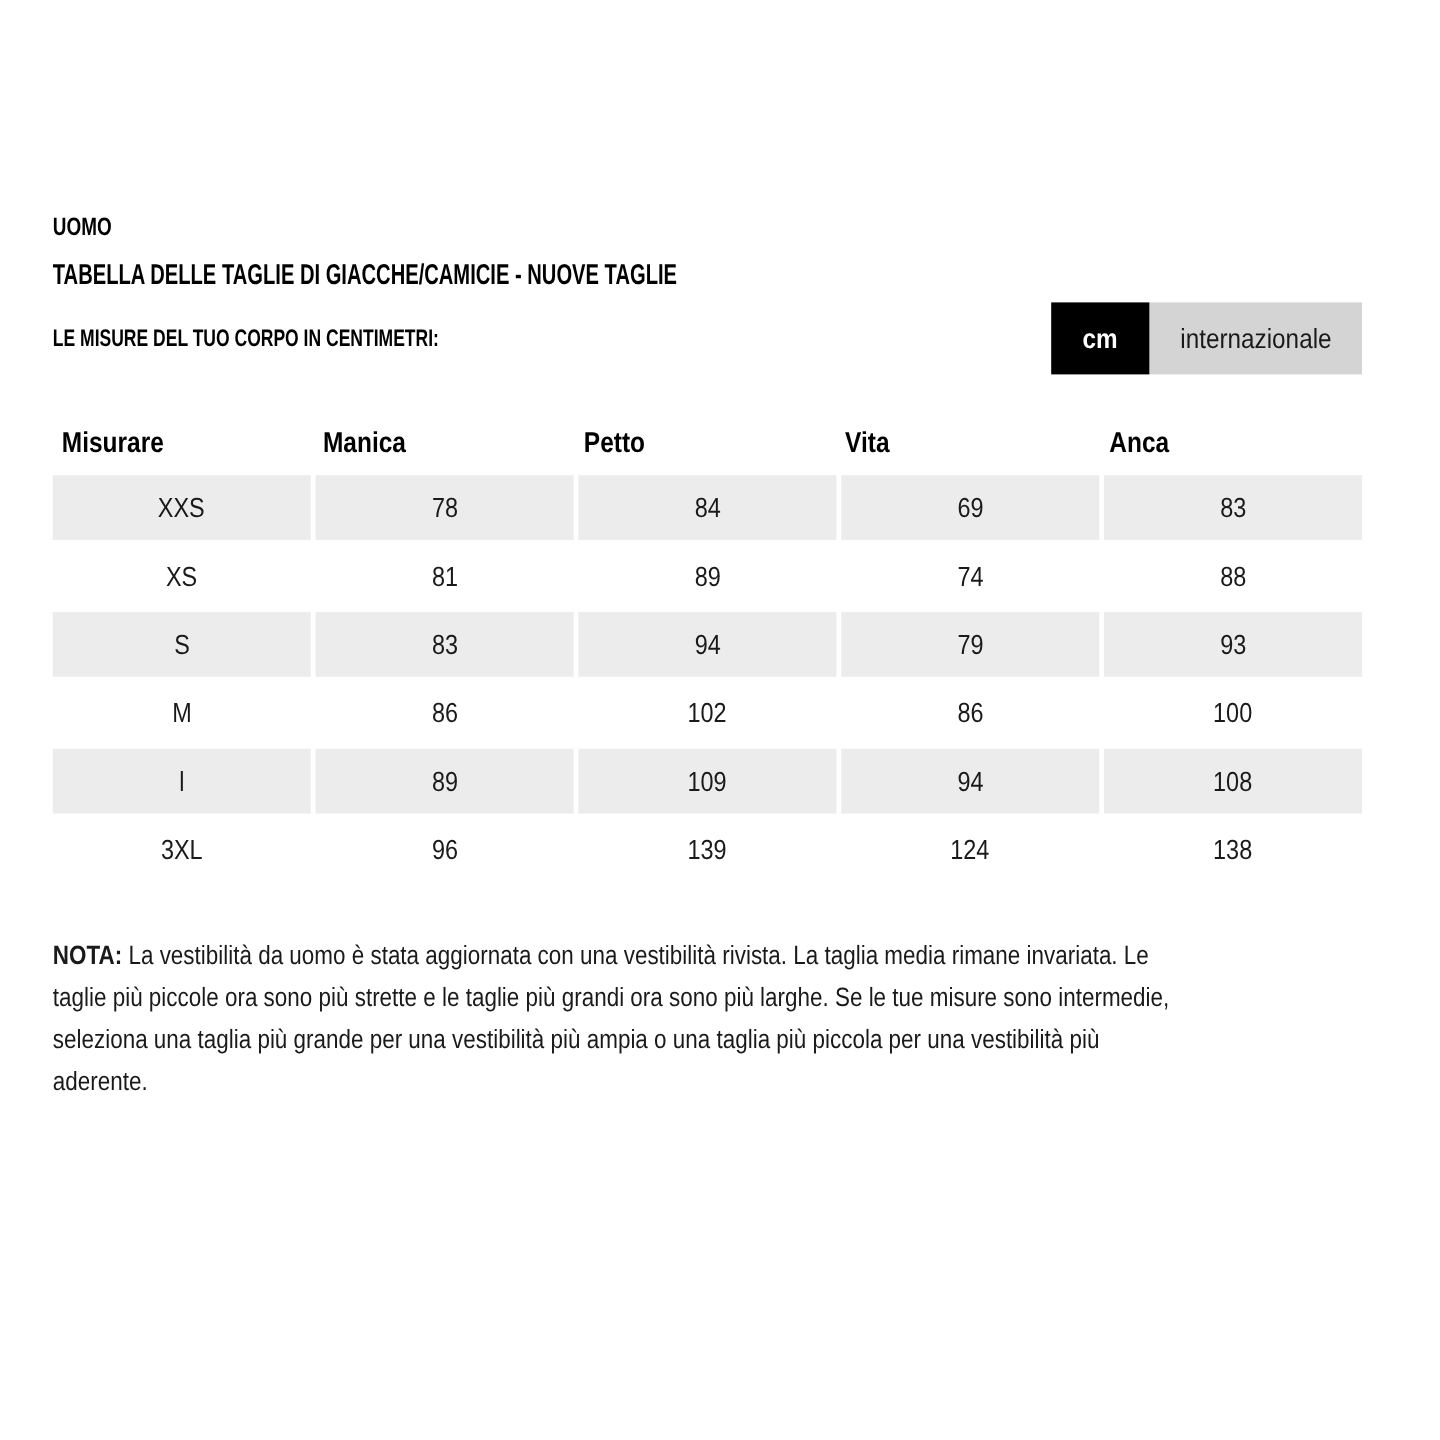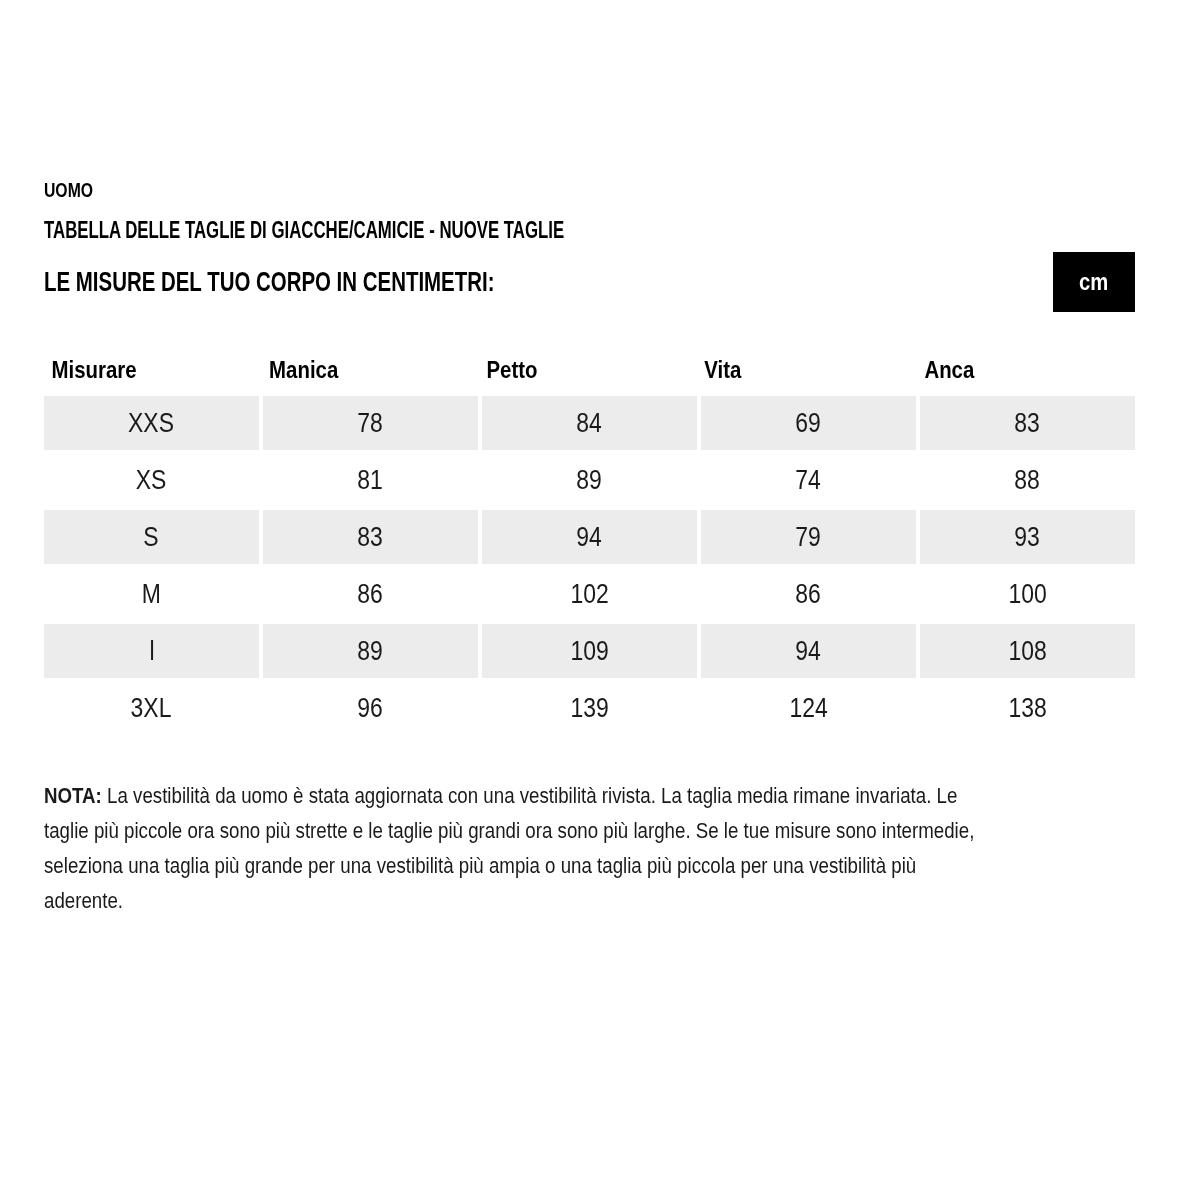--- a/index.html
+++ b/index.html
@@ -25,21 +25,21 @@
     margin-top: 16px;
     font-size: 24px; font-weight: 700; color: #000; line-height: 1.05;
   }
   .title .cond { transform: scaleX(0.70); }
 
   .controls-row {
     margin-top: 10px;
     display: flex; justify-content: space-between; align-items: center;
     height: 60px;
   }
-  .subtitle { font-size: 28px; font-weight: 700; color: #000; }
+  .subtitle { font-size: 20px; font-weight: 700; color: #000; }
   .subtitle .cond { transform: scaleX(0.73); }
 
   .unit-toggle { display: flex; height: 60px; }
   .unit-toggle .opt {
     border: none; cursor: pointer;
     background: var(--toggle-inactive-bg, #d4d4d4);
     color: var(--text, #1a1a1a);
     font-family: "Liberation Sans", sans-serif;
     font-size: 23px; font-weight: 400;
     display: flex; align-items: center; justify-content: center;
@@ -58,21 +58,21 @@
     margin: 31px -4px 0 -4px;
     border-collapse: separate;
     border-spacing: 4px 3px;
     table-layout: fixed;
   }
   .size-table th {
     height: 47px; font-size: 24px; font-weight: 700; color: #000;
     text-align: left; vertical-align: middle; background: #fff;
   }
   .size-table td {
-    height: 54px; font-size: 27px; font-weight: 400;
+    height: 54px; font-size: 23px; font-weight: 400;
     text-align: center; vertical-align: middle; background: #fff;
   }
   .size-table tbody tr:nth-child(odd) td { background: var(--row-stripe, #ececec); }
   .size-table .t { display: inline-block; transform: scaleX(0.85); transform-origin: 50% 50%; white-space: nowrap; }
 
   .note {
     margin-top: 40px;
     width: 1125px;
     transform: scaleX(0.85); transform-origin: 0 0;
     font-size: 22px; line-height: 35px; color: var(--text, #1a1a1a);
@@ -92,20 +92,23 @@
     <span class="cond">TABELLA DELLE TAGLIE DI GIACCHE/CAMICIE - NUOVE TAGLIE</span>
   </h1>
 
   <div class="controls-row">
     <div class="subtitle">
       <span class="cond">LE MISURE DEL TUO CORPO IN CENTIMETRI:</span>
     </div>
     <div class="unit-toggle">
       <button class="opt opt-0 selected">
         <span class="cond">cm</span>
+      </button>
+      <button class="opt opt-2">
+        <span class="cond">internazionale</span>
       </button>
     </div>
   </div>
 
   <table class="size-table">
     <thead>
       <tr>
         <th><span class="t">Misurare</span></th>
         <th><span class="t">Manica</span></th>
         <th><span class="t">Petto</span></th>

